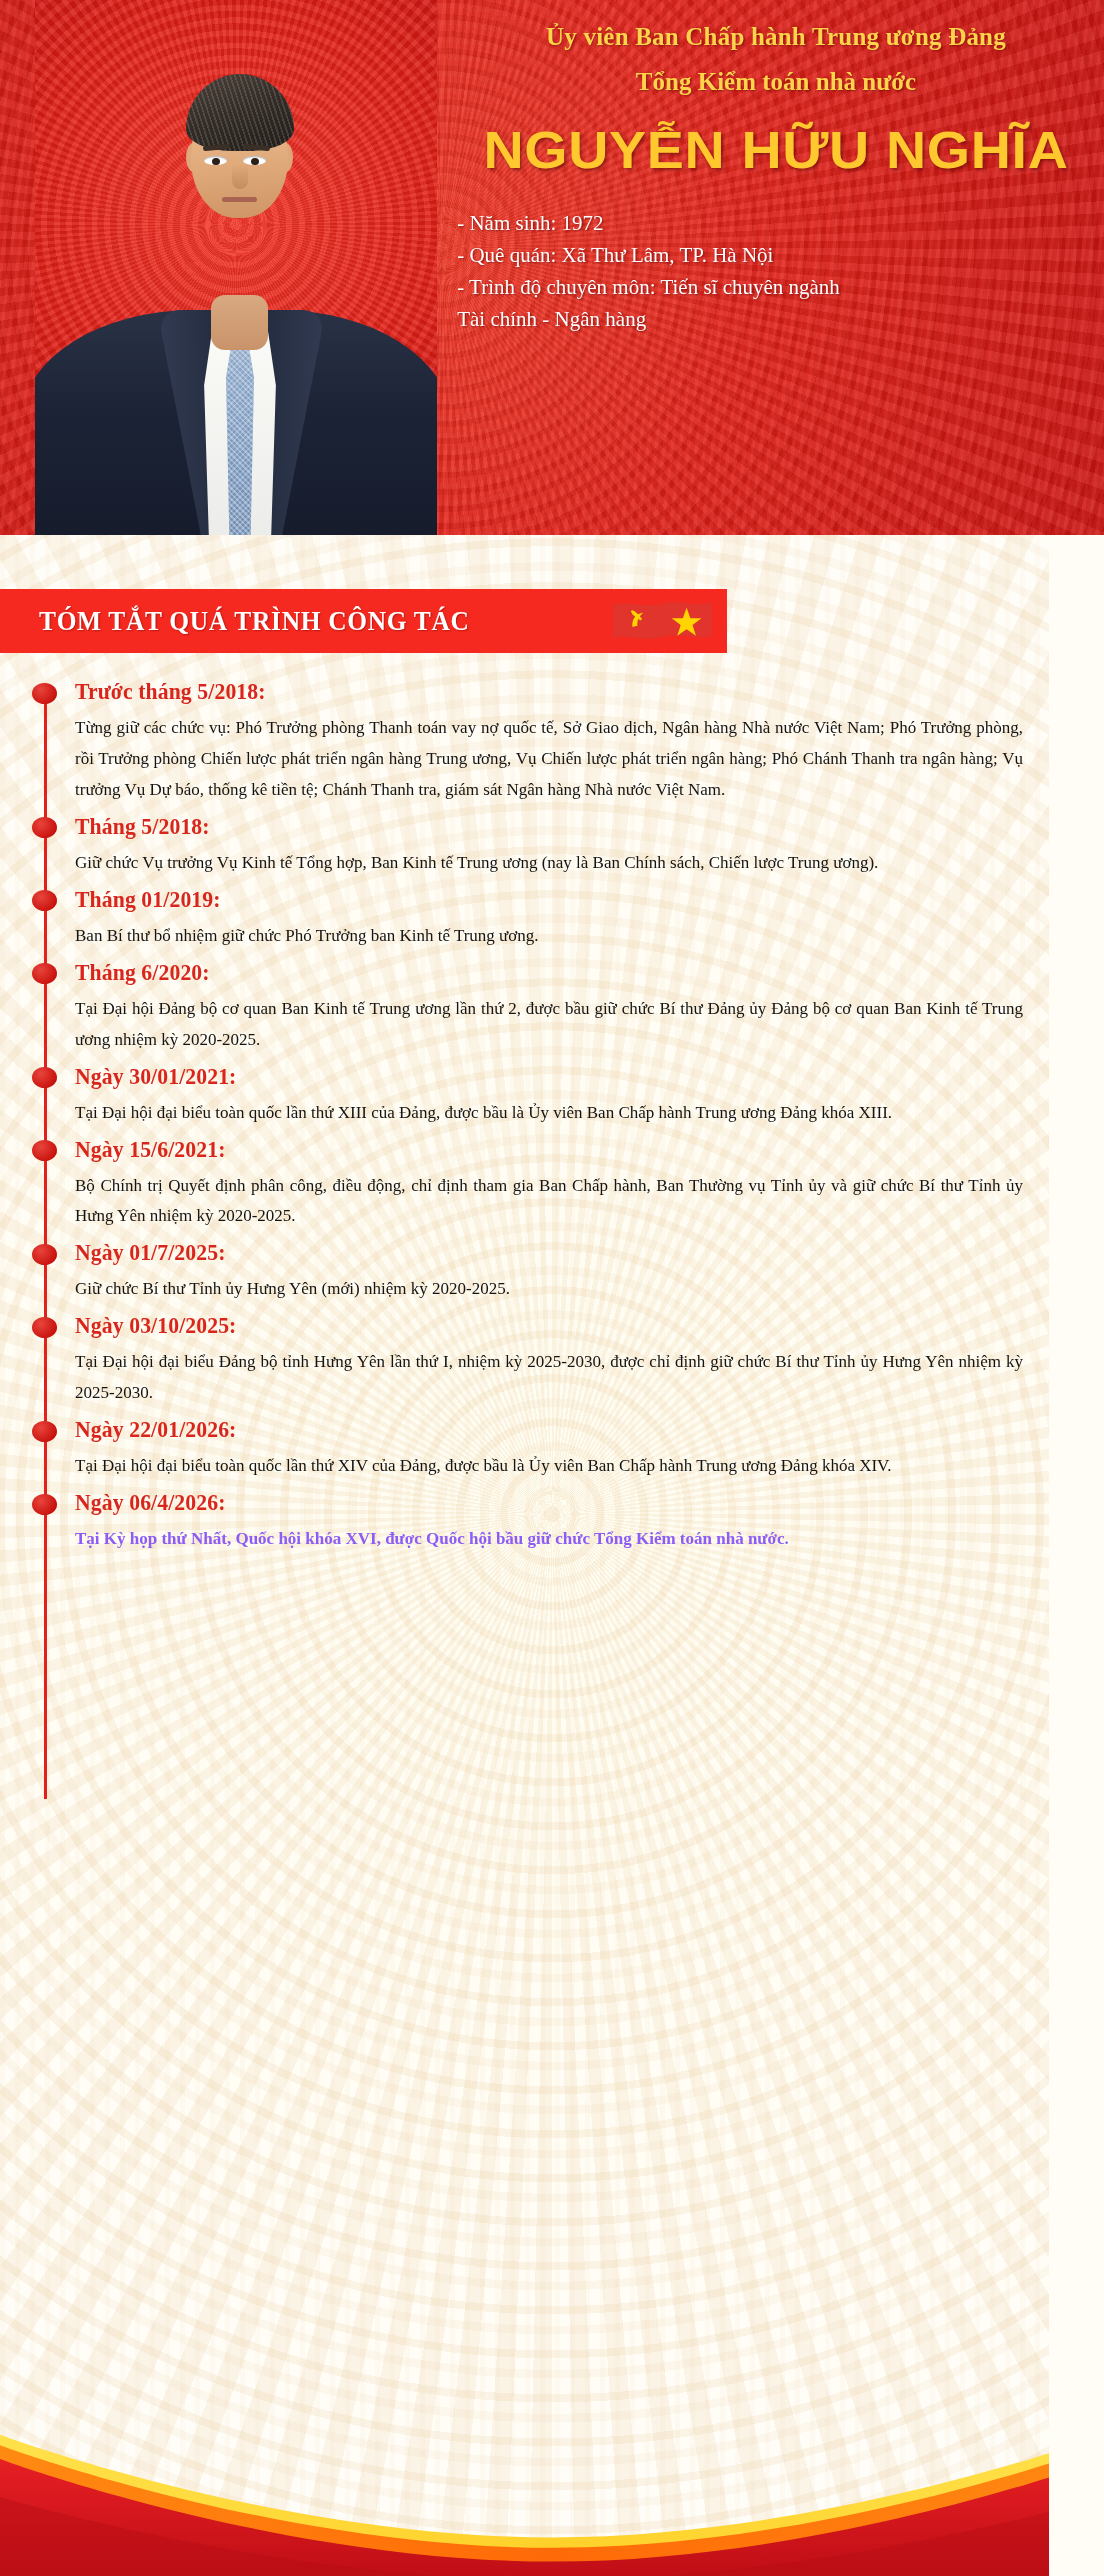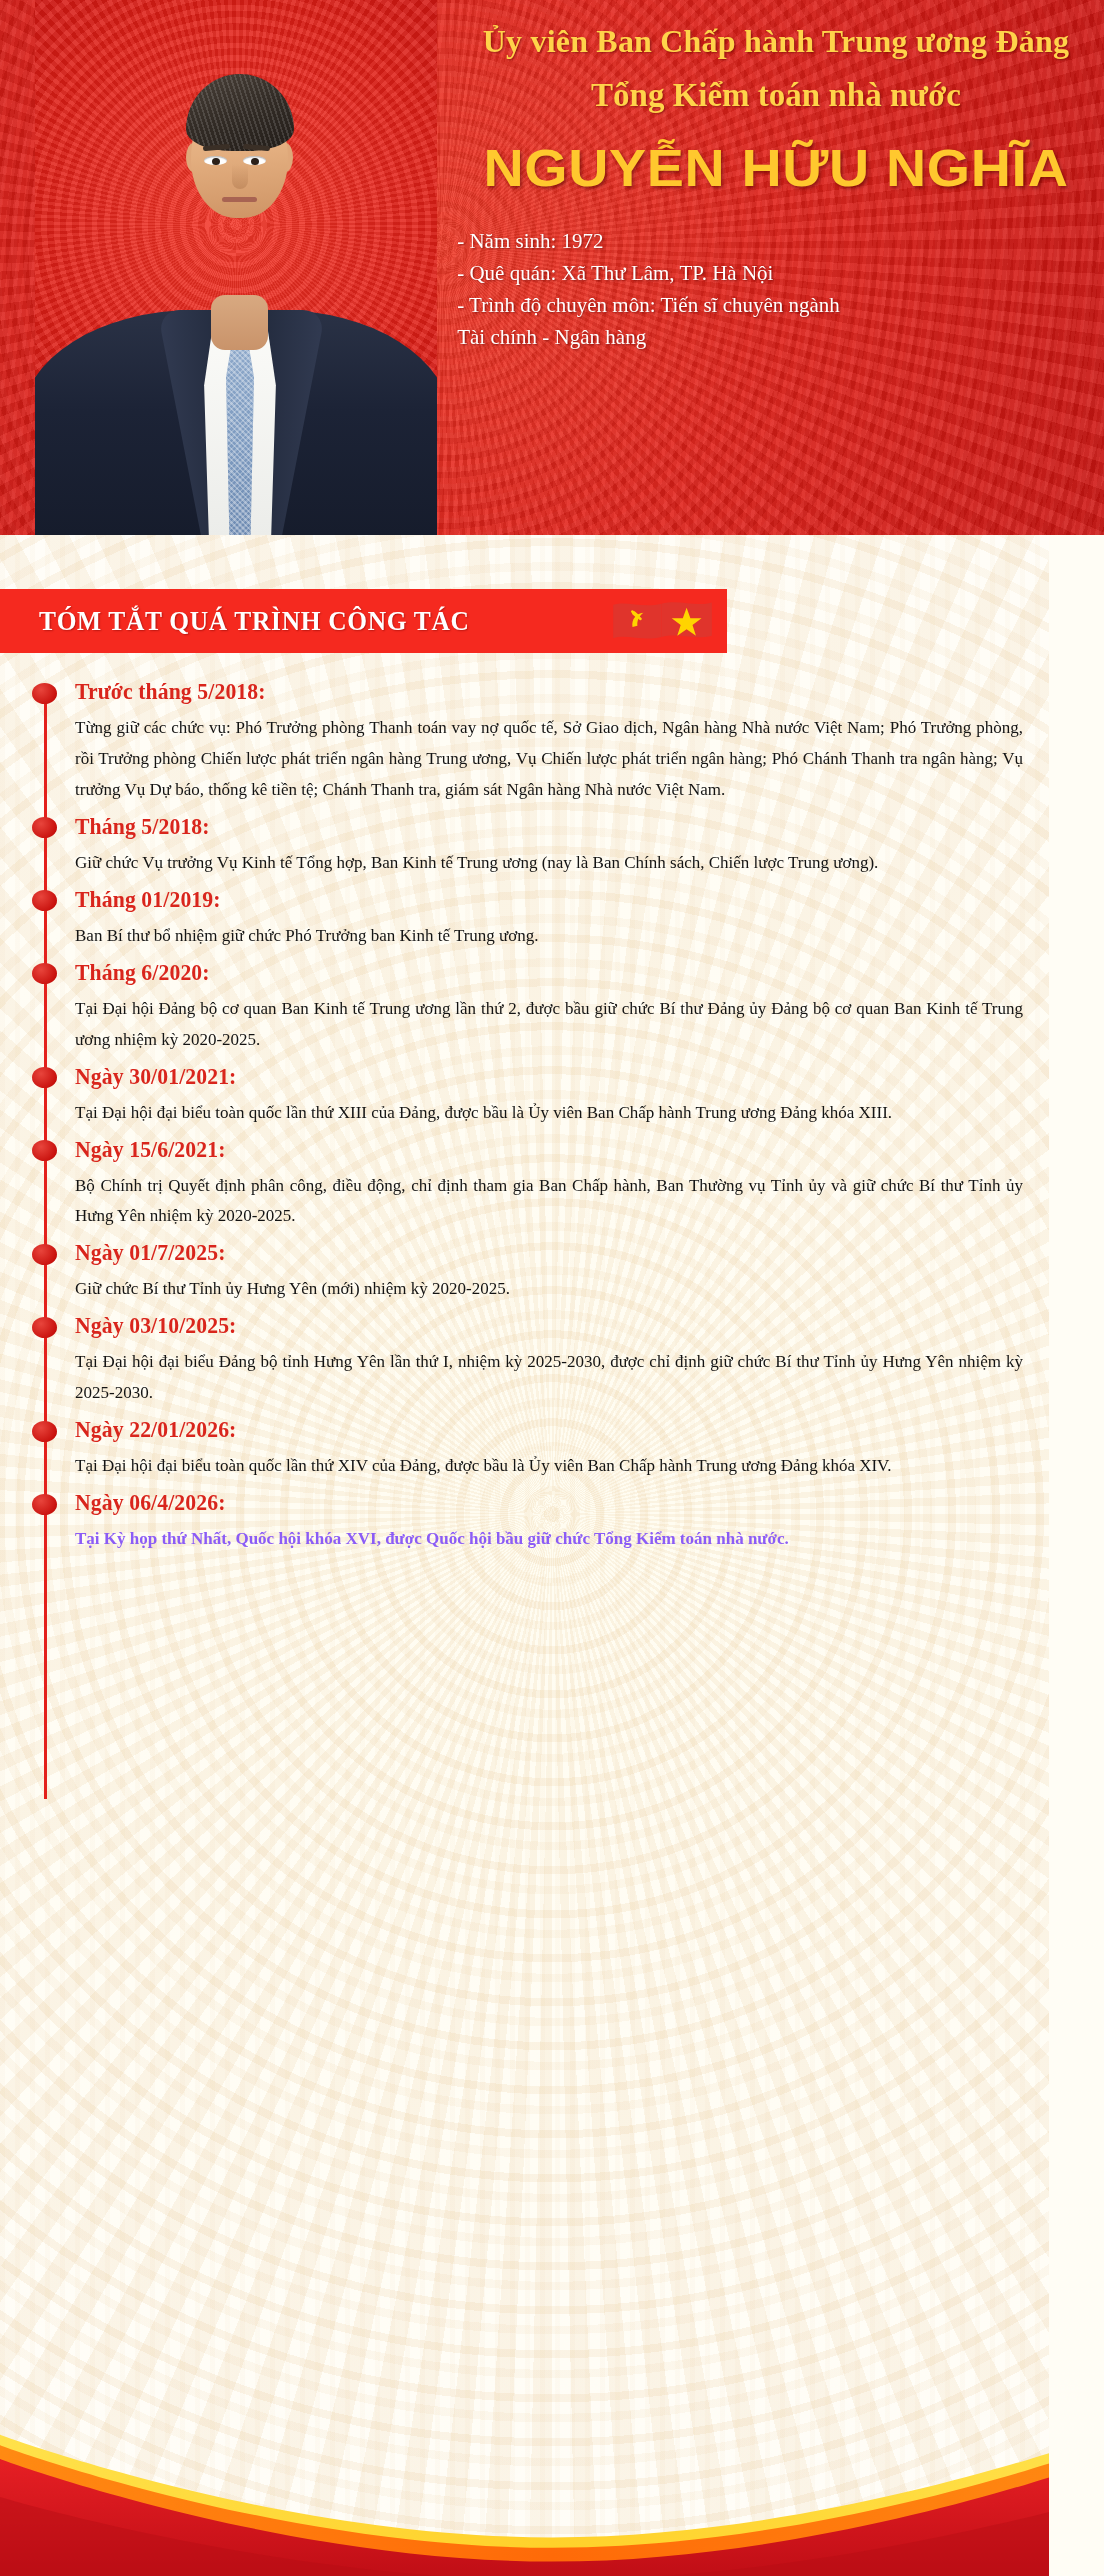--- a/index.html
+++ b/index.html
@@ -138,26 +138,26 @@
   }
   .ph-mouth{
     position:absolute; left:187px; top:197px; width:35px; height:5.2px;
     background:#A86352; border-radius:3.5px;
   }
 
   
   .hd-text{ position:absolute; left:448px; top:0; width:656px; height:535px; }
   .hd-line1{
     margin-top:23px; text-align:center; color:#FFD34A;
-    font-size:32px; font-weight:700; letter-spacing:0.2px;
+    font-size:25px; font-weight:700; letter-spacing:0.2px;
     text-shadow:1.2px 1.2px 2.3px rgba(90,0,0,.55);
   }
   .hd-line2{
     margin-top:17px; text-align:center; color:#FFD34A;
-    font-size:33px; font-weight:700;
+    font-size:25px; font-weight:700;
     text-shadow:1.2px 1.2px 2.3px rgba(90,0,0,.55);
   }
   .hd-name{
     margin-top:24px; text-align:center; color:#FFC82E;
     font-family:"Liberation Sans", sans-serif;
     font-size:52px; font-weight:700; letter-spacing:0.6px;
     transform:scaleX(1.07); transform-origin:center;
     text-shadow:1.7px 1.7px 3.5px rgba(80,0,0,.55);
   }
   .hd-bio{ margin-top:28px; padding-left:9.2px; }

